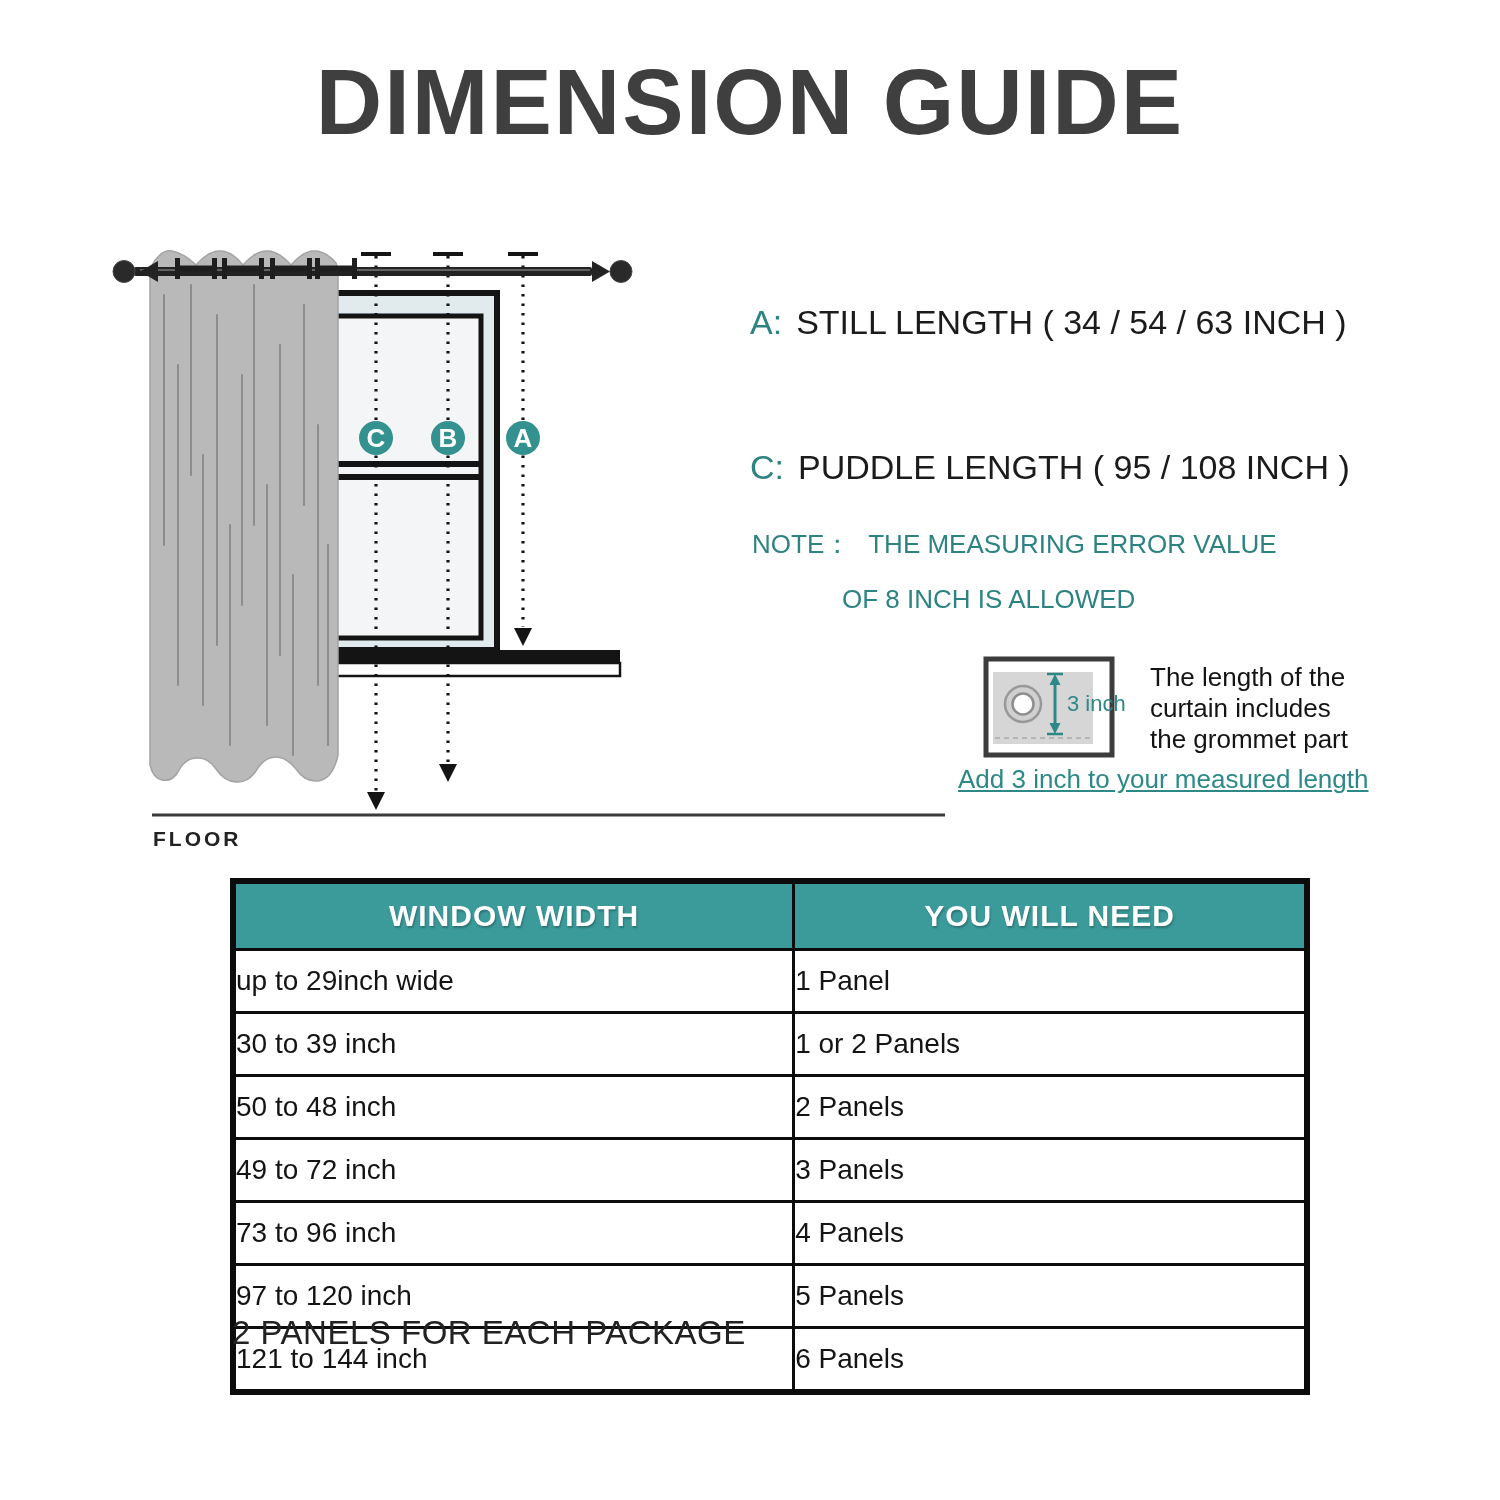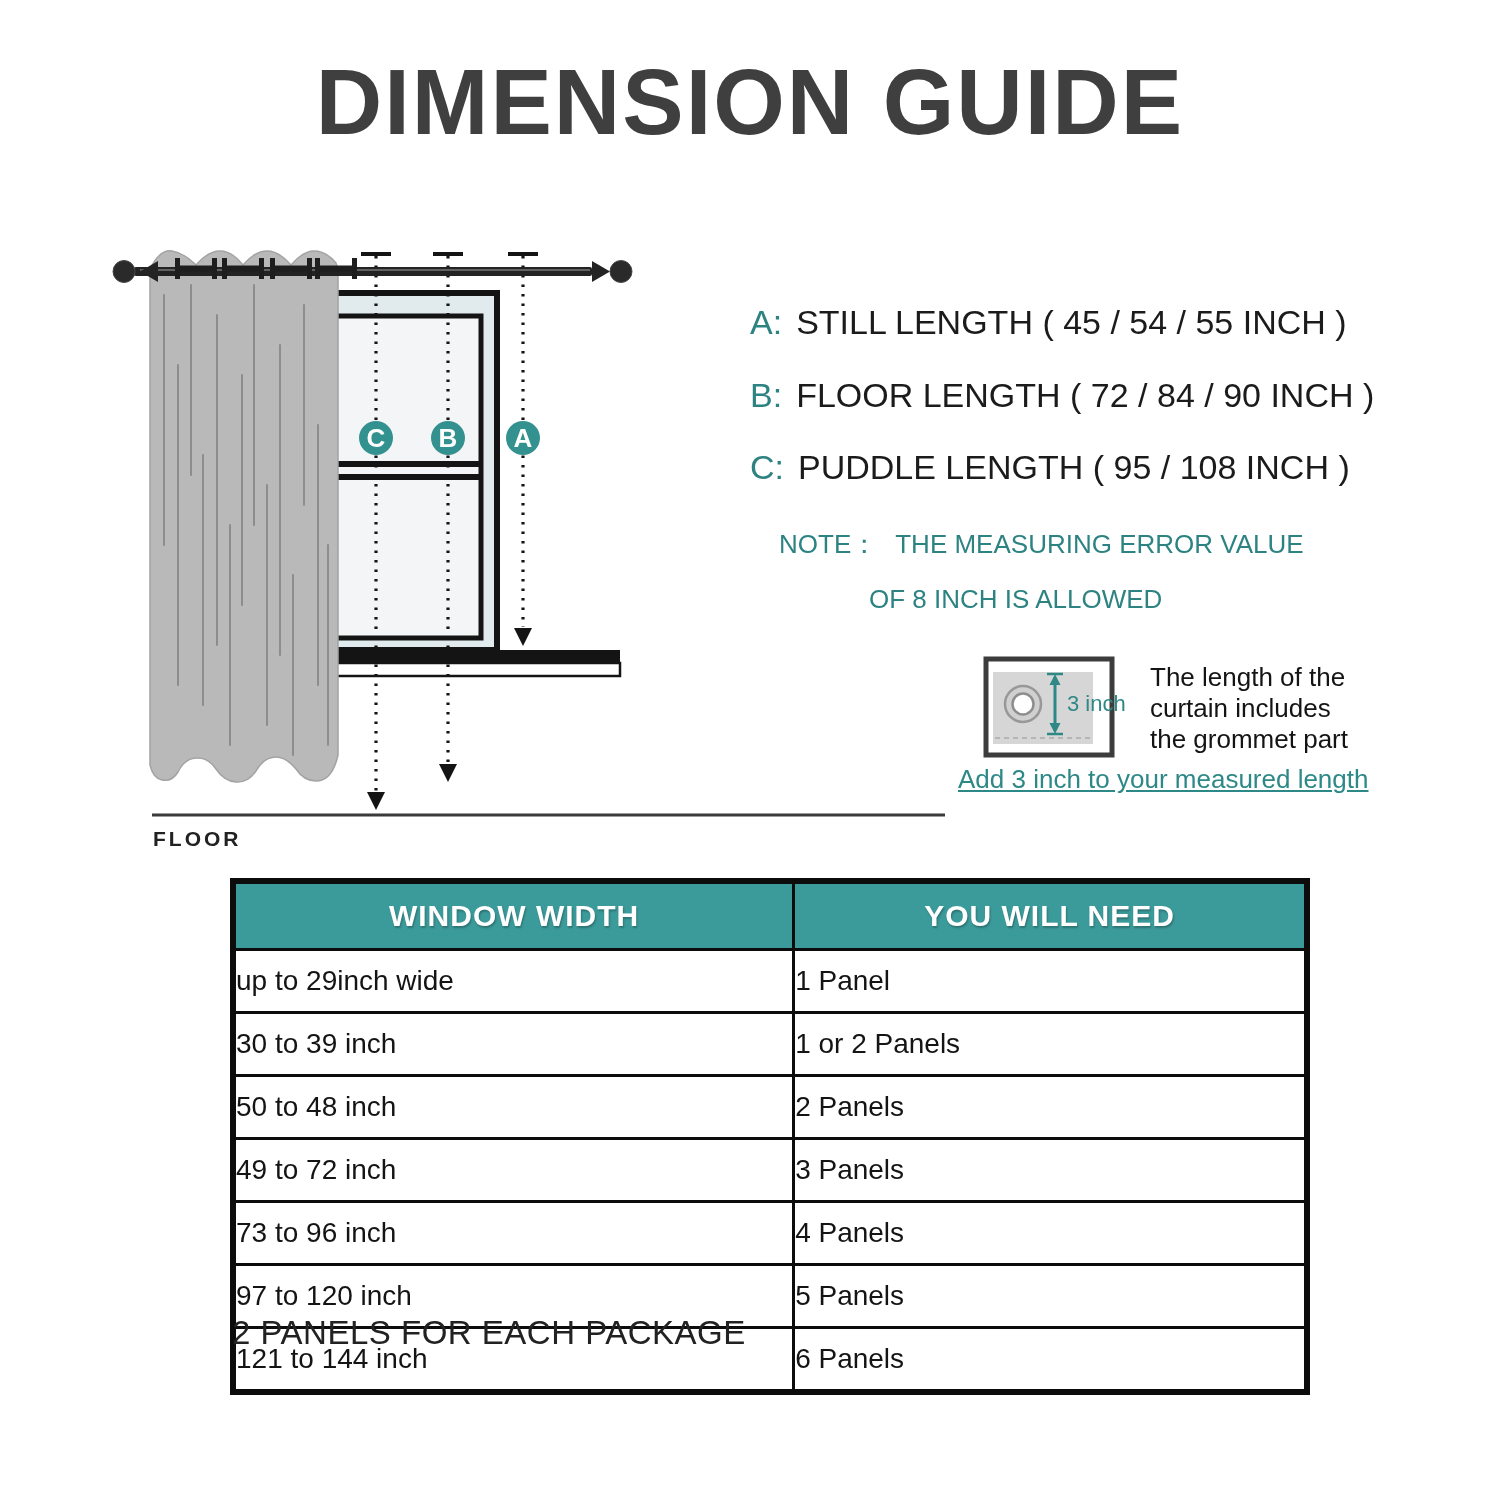--- a/index.html
+++ b/index.html
@@ -9,21 +9,21 @@
          font-size:92px;font-weight:700;letter-spacing:2px;color:#3f3f3f;
          margin:0;white-space:nowrap;}
   .panel{position:absolute;left:37px;top:200px;width:1426px;height:1258px;
          background:#ffffff;border-radius:26px;}
   .diagram-svg{position:absolute;left:90px;top:225px;}
   .legend-row{position:absolute;left:750px;white-space:nowrap;font-size:34px;color:#1b1b1b;}
   .legend-row .letter{color:#2d8382;margin-right:14px;}
   .legend-a{top:303px;}
   .legend-b{top:376px;}
   .legend-c{top:448px;}
-  .note{position:absolute;left:779px;top:527px;font-size:26px;color:#2d8382;white-space:nowrap;}
+  .note{position:absolute;left:752px;top:527px;font-size:26px;color:#2d8382;white-space:nowrap;}
   .note .note-label{margin-right:18px;}
   .note-line2{margin-top:22px;padding-left:90px;}
   .grommet-svg{position:absolute;left:983px;top:656px;overflow:visible;}
   .grommet-desc{position:absolute;left:1150px;top:662px;font-size:26px;line-height:31px;
                 color:#141414;white-space:nowrap;}
   .add-note{position:absolute;left:958px;top:764px;font-size:26px;color:#2d8987;white-space:nowrap;text-decoration:underline;}
   .size-table{position:absolute;left:230px;top:878px;width:1080px;border-collapse:collapse;
               border:6px solid #0c0c0c;table-layout:fixed;}
   .size-table th{background:#3b9b9a;color:#ffffff;font-size:30px;font-weight:700;
                  letter-spacing:1px;height:64px;border:3px solid #0c0c0c;padding:0;
@@ -123,24 +123,21 @@
       <text x="286" y="222">C</text>
       <text x="358" y="222">B</text>
       <text x="433" y="222">A</text>
     </g>
 
     <line x1="62" y1="590" x2="855" y2="590" stroke="#3a3a3a" stroke-width="3"></line>
     <text x="63" y="621" font-family="Liberation Sans, sans-serif" font-size="21" font-weight="700" letter-spacing="3" fill="#222222">FLOOR</text>
   </svg>
 
   <div class="legend-row legend-a">
-    <span class="letter">A:</span><span>STILL LENGTH ( 45 / 54 / 55 INCH )</span>
-  </div>
-  <div class="legend-row legend-b">
-    <span class="letter">B:</span><span>FLOOR LENGTH ( 72 / 84 / 90 INCH )</span>
+    <span class="letter">A:</span><span>STILL LENGTH ( 34 / 54 / 63 INCH )</span>
   </div>
   <div class="legend-row legend-c">
     <span class="letter">C:</span><span>PUDDLE LENGTH ( 95 / 108 INCH )</span>
   </div>
 
   <div class="note">
     <div class="note-line1">
       <span class="note-label">NOTE：</span><span>THE MEASURING ERROR VALUE</span>
     </div>
     <div class="note-line2">OF 8 INCH IS ALLOWED</div>

